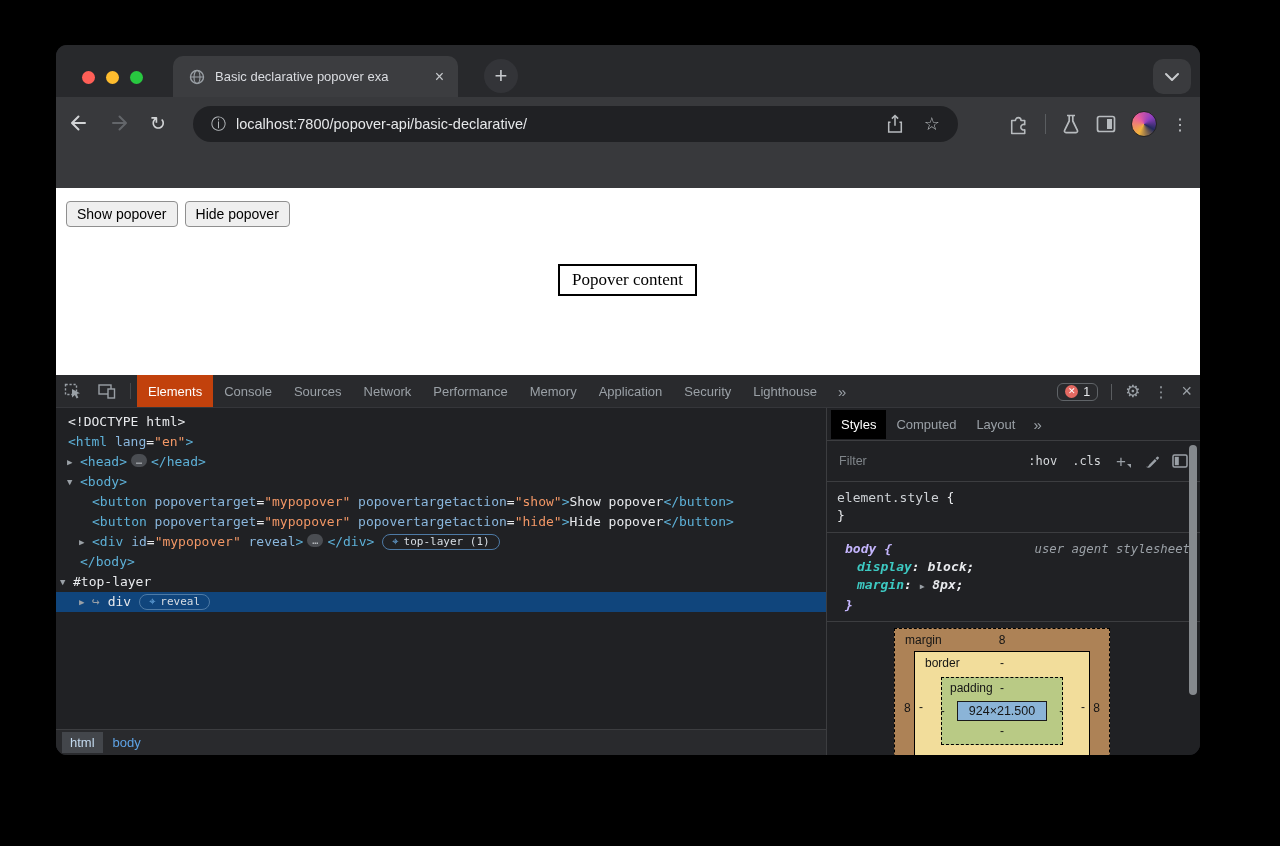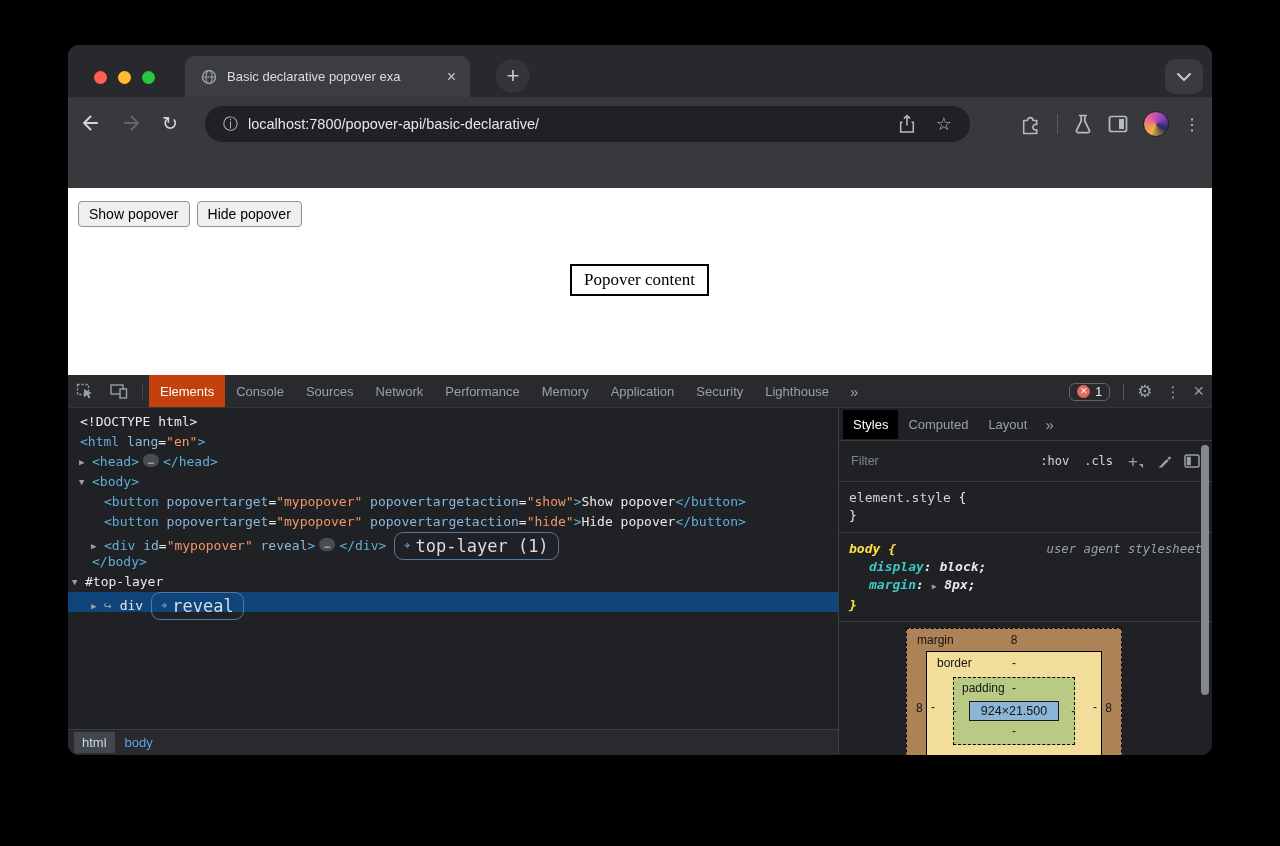--- a/index.html
+++ b/index.html
@@ -1,18 +1,18 @@
 <!DOCTYPE html>
 <html><head>
 <meta charset="utf-8">
 <style>
   * { box-sizing: border-box; margin: 0; padding: 0; }
   html,body { width:1280px; height:846px; background:#000; font-family:"Liberation Sans",sans-serif; overflow:hidden; }
 
-  .window { position:absolute; left:68px; top:45px; width:1144px; height:710px;
+  .window { position:absolute; left:56px; top:45px; width:1144px; height:710px;
     border-radius:11px; overflow:hidden; background:#202124;
     box-shadow:0 25px 70px rgba(0,0,0,.7); }
 
   
   .tabstrip { position:relative; height:52px; background:#28292c; }
   .traffic { position:absolute; left:26px; top:26px; display:flex; gap:11px; }
   .traffic span { width:13px; height:13px; border-radius:50%; display:block; }
   .tab { position:absolute; left:117px; top:11px; width:285px; height:41px; background:#3c3d40;
     border-radius:10px 10px 0 0; display:flex; align-items:center; padding:0 12px 0 16px; }
   .tab-title { flex:1; color:#dadce0; font-size:13px; white-space:nowrap; overflow:hidden; margin-left:10px; }
@@ -70,21 +70,21 @@
   .dom-panel { position:relative; width:771px; border-right:1px solid #3c3d40; overflow:hidden; }
   .code { padding-top:4px; font-family:"DejaVu Sans Mono",monospace; font-size:13px; }
   .code-line { height:20px; line-height:20px; white-space:nowrap; position:relative; }
   .code-line.sel { background:#10457c; }
   .exp { display:inline-block; width:13px; margin-left:-13px; color:#9aa0a6; font-size:9px; vertical-align:1px; }
   .s-t { color:#5db0d7; } .s-a { color:#8ab7dd; } .s-v { color:#f29766; }
   .s-w { color:#e8eaed; } .s-g { color:#9aa0a6; }
   .ell { display:inline-block; background:#4a4d52; color:#c0c4c8; border-radius:8px; padding:0 5px;
     font-size:10px; line-height:13px; margin:0 4px; vertical-align:2px; }
   .badge { display:inline-flex; align-items:center; gap:5px; border:1px solid #4e7aa5; border-radius:9px;
-    padding:4px 9px; margin-left:8px; height:28px; font-size:17px; color:#d7dde3; vertical-align:1px; }
+    padding:4px 9px; margin-left:8px; height:16px; font-size:11px; color:#d7dde3; vertical-align:1px; }
   .badge::before { content:"⌖"; color:#6aa9e0; font-size:11px; }
   .crumbs { position:absolute; left:0; bottom:0; width:100%; height:26px; background:#292a2d;
     border-top:1px solid #3c3d40; display:flex; align-items:center; padding-left:6px; font-size:13px; }
   .crumb-html { background:#43464b; color:#c3d9ee; padding:3px 8px; }
   .crumb-body { color:#5ea3e6; padding:3px 10px; }
 
   
   .styles-panel { position:relative; flex:1; overflow:hidden; }
   .sp-tabs { height:32px; display:flex; align-items:center; padding-left:4px; }
   .sp-tab { padding:7px 10px; font-size:13px; color:#9aa0a6; }
@@ -97,21 +97,21 @@
   .plus { color:#9aa0a6; font-size:17px; margin-left:15px; line-height:1; }
   .plus-caret { width:0; height:0; border-left:4px solid transparent; border-top:4px solid #9aa0a6;
     margin:10px 0 0 1px; }
   .sp-icon { margin-left:13px; display:flex; align-items:center; }
 
   .sp-sec { border-bottom:1px solid #3c3d40; padding:7px 10px; font-family:"DejaVu Sans Mono",monospace;
     font-size:13px; line-height:18px; }
   .sel-gray { color:#cdd1d5; } .brace { color:#e8eaed; }
   .sp-sec.ua { font-style:italic; }
   .rule-head { display:flex; }
-  .rule-sel { color:#fde047; font-weight:bold; }
+  .rule-sel { color:#c4b5fd; font-weight:bold;margin-left:8px; }
   .rule-origin { margin-left:auto; color:#9aa0a6; font-size:12.3px; font-weight:normal; }
   .prop { padding-left:20px; font-weight:bold; }
   .prop-name { color:#3dc9c2; }
   .prop-val { color:#e8eaed; }
   .prop-exp { color:#9aa0a6; font-size:8px; font-style:normal; font-weight:normal; }
 
   .sp-scroll { position:absolute; right:3px; top:37px; width:8px; height:250px; border-radius:4px; background:#85898d; }
 
   
   .box-model { position:absolute; left:67px; top:220px; width:216px; height:170px;

